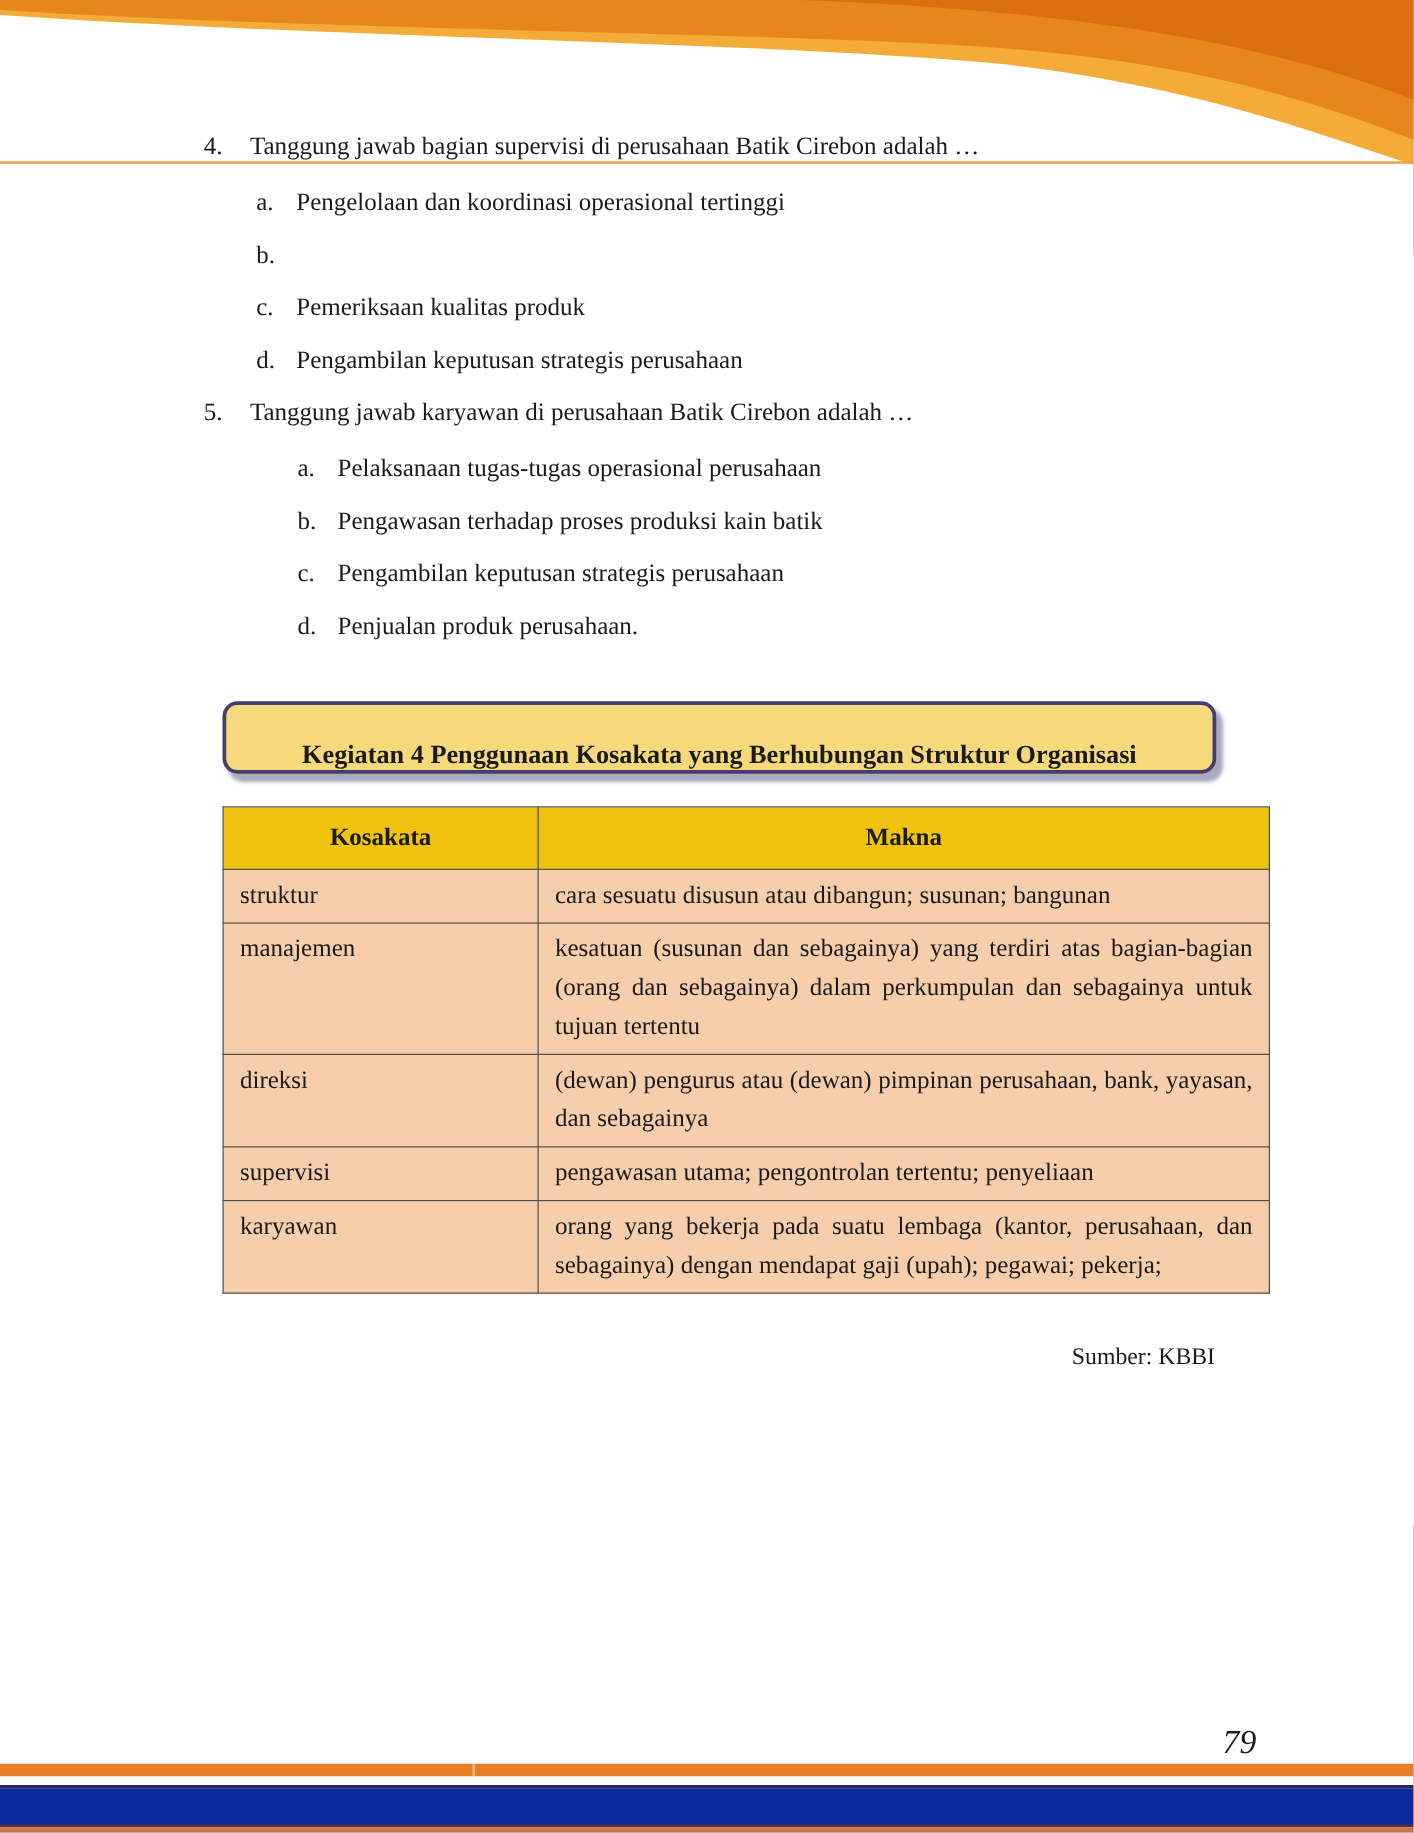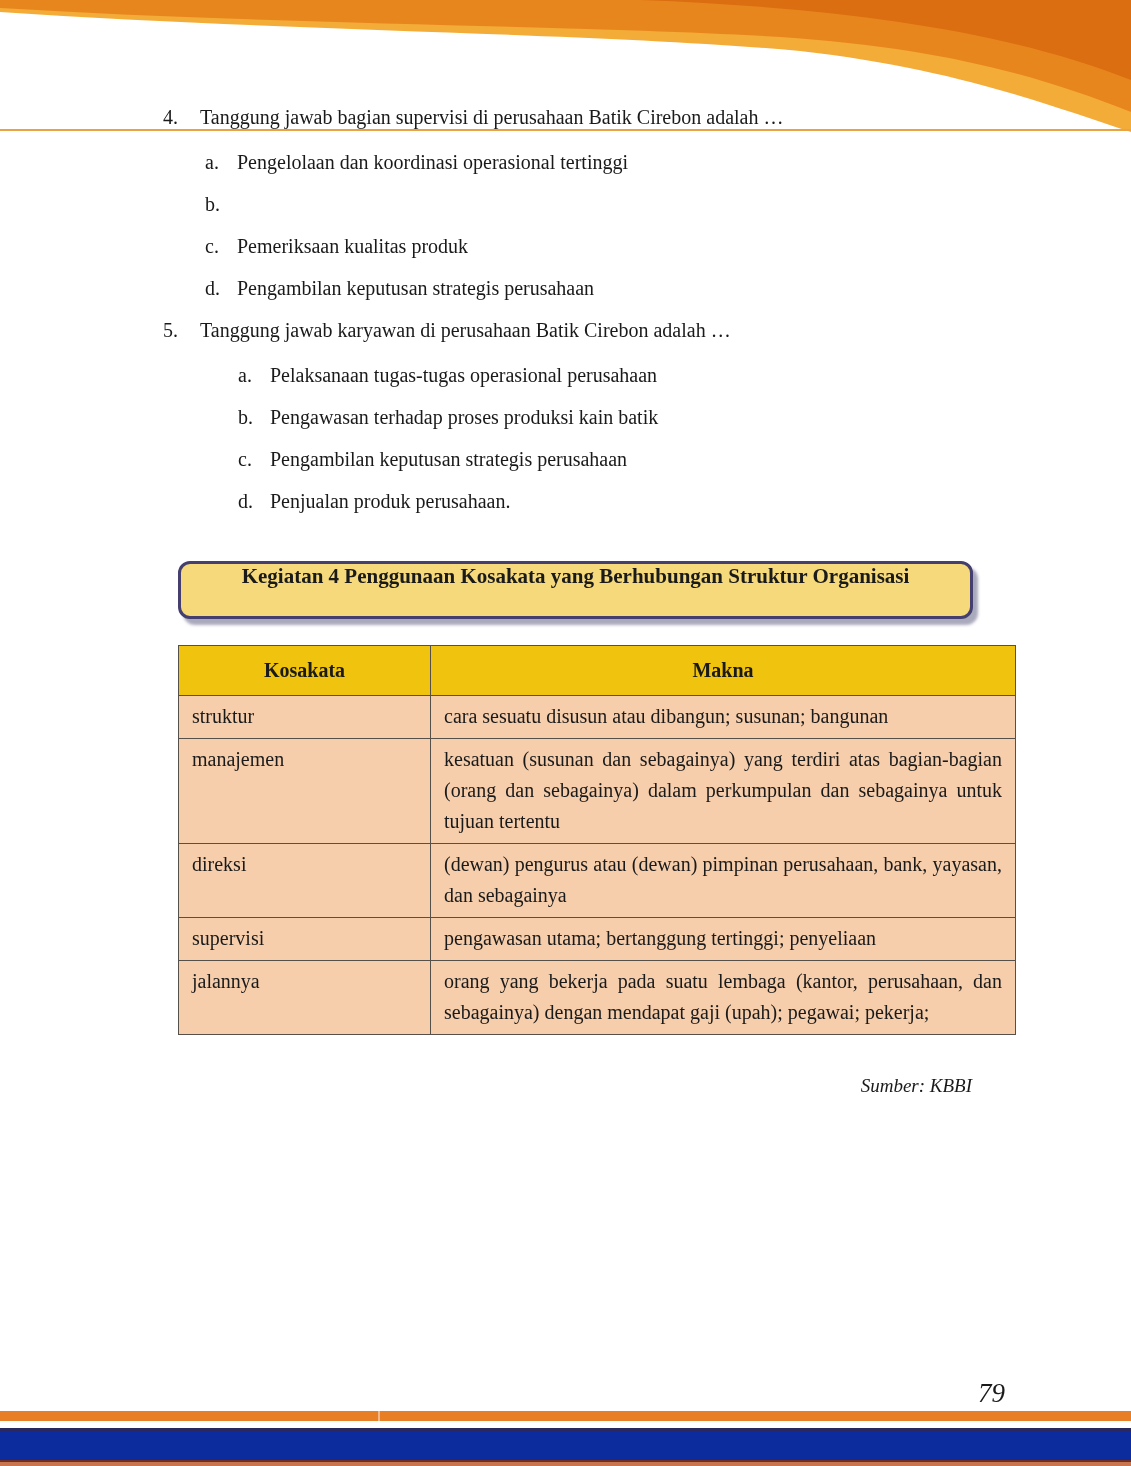--- a/index.html
+++ b/index.html
@@ -29,21 +29,21 @@
   .option{display:flex;margin-bottom:14px;}
   .option .opt-label{width:32px;flex:0 0 32px;}
   
   .banner{
     position:absolute;top:561px;left:178px;width:795px;height:58px;
     box-sizing:border-box;
     background:var(--banner-bg,#F5D97B);
     border:3px solid var(--banner-border,#443F6E);
     border-radius:12px;
     box-shadow:5px 6px 3px rgba(100,100,135,0.55);
-    display:flex;align-items:flex-start;justify-content:center;
+    display:flex;align-items:flex-end;justify-content:center;
     font-size:21px;font-weight:bold;
   }
   
   .vocab-table{
     position:absolute;top:645px;left:178px;width:838px;
     border-collapse:collapse;
     font-size:20px;
   }
   .vocab-table th,.vocab-table td{
     border:1.5px solid var(--table-border,#55504a);
@@ -55,21 +55,21 @@
     background:var(--table-header-bg,#EFC30E);
     height:38px;text-align:center;font-weight:bold;
     vertical-align:middle;
   }
   .vocab-table td{background:var(--table-row-bg,#F6CEAC);}
   .vocab-table .col-term{width:225px;}
   .vocab-table td.meaning{text-align:justify;}
   .source-note{
     position:absolute;top:1075px;left:178px;width:838px;
     text-align:right;padding-right:44px;box-sizing:border-box;
-    font-style:italic;font-size:19px;
+    font-size:19px;
   }
   
   .page-number{position:absolute;top:1378px;left:978px;font-size:27px;font-style:italic;}
   
   .footer-orange{position:absolute;top:1411px;left:0;width:1131px;height:10px;background:var(--footer-orange,#E87E25);}
   .footer-orange .seam{position:absolute;left:378px;top:0;width:2px;height:10px;background:rgba(255,255,255,0.45);}
   .footer-navy-line{position:absolute;top:1428px;left:0;width:1131px;height:3px;background:var(--footer-navy,#28285F);}
   .footer-blue{position:absolute;top:1431px;left:0;width:1131px;height:29px;background:var(--footer-blue,#0C2C9E);}
   .footer-maroon-line{position:absolute;top:1460px;left:0;width:1131px;height:2px;background:#6E2F22;}
   .footer-strip{position:absolute;top:1462px;left:0;width:1131px;height:4px;background:var(--footer-strip,#C8744E);}
@@ -154,24 +154,24 @@
       <tr>
         <td>manajemen</td>
         <td class="meaning">kesatuan (susunan dan sebagainya) yang terdiri atas bagian-bagian (orang dan sebagainya) dalam perkumpulan dan sebagainya untuk tujuan tertentu</td>
       </tr>
       <tr>
         <td>direksi</td>
         <td class="meaning">(dewan) pengurus atau (dewan) pimpinan perusahaan, bank, yayasan, dan sebagainya</td>
       </tr>
       <tr>
         <td>supervisi</td>
-        <td class="meaning">pengawasan utama; bertanggung tertinggi; penyeliaan</td>
+        <td class="meaning">pengawasan utama; pengontrolan tertentu; penyeliaan</td>
       </tr>
       <tr>
-        <td>jalannya</td>
+        <td>karyawan</td>
         <td class="meaning">orang yang bekerja pada suatu lembaga (kantor, perusahaan, dan sebagainya) dengan mendapat gaji (upah); pegawai; pekerja;</td>
       </tr>
     </tbody>
   </table>
 
   <div class="source-note">Sumber: KBBI</div>
 
   <div class="page-number">79</div>
 
   <div class="footer-orange">

